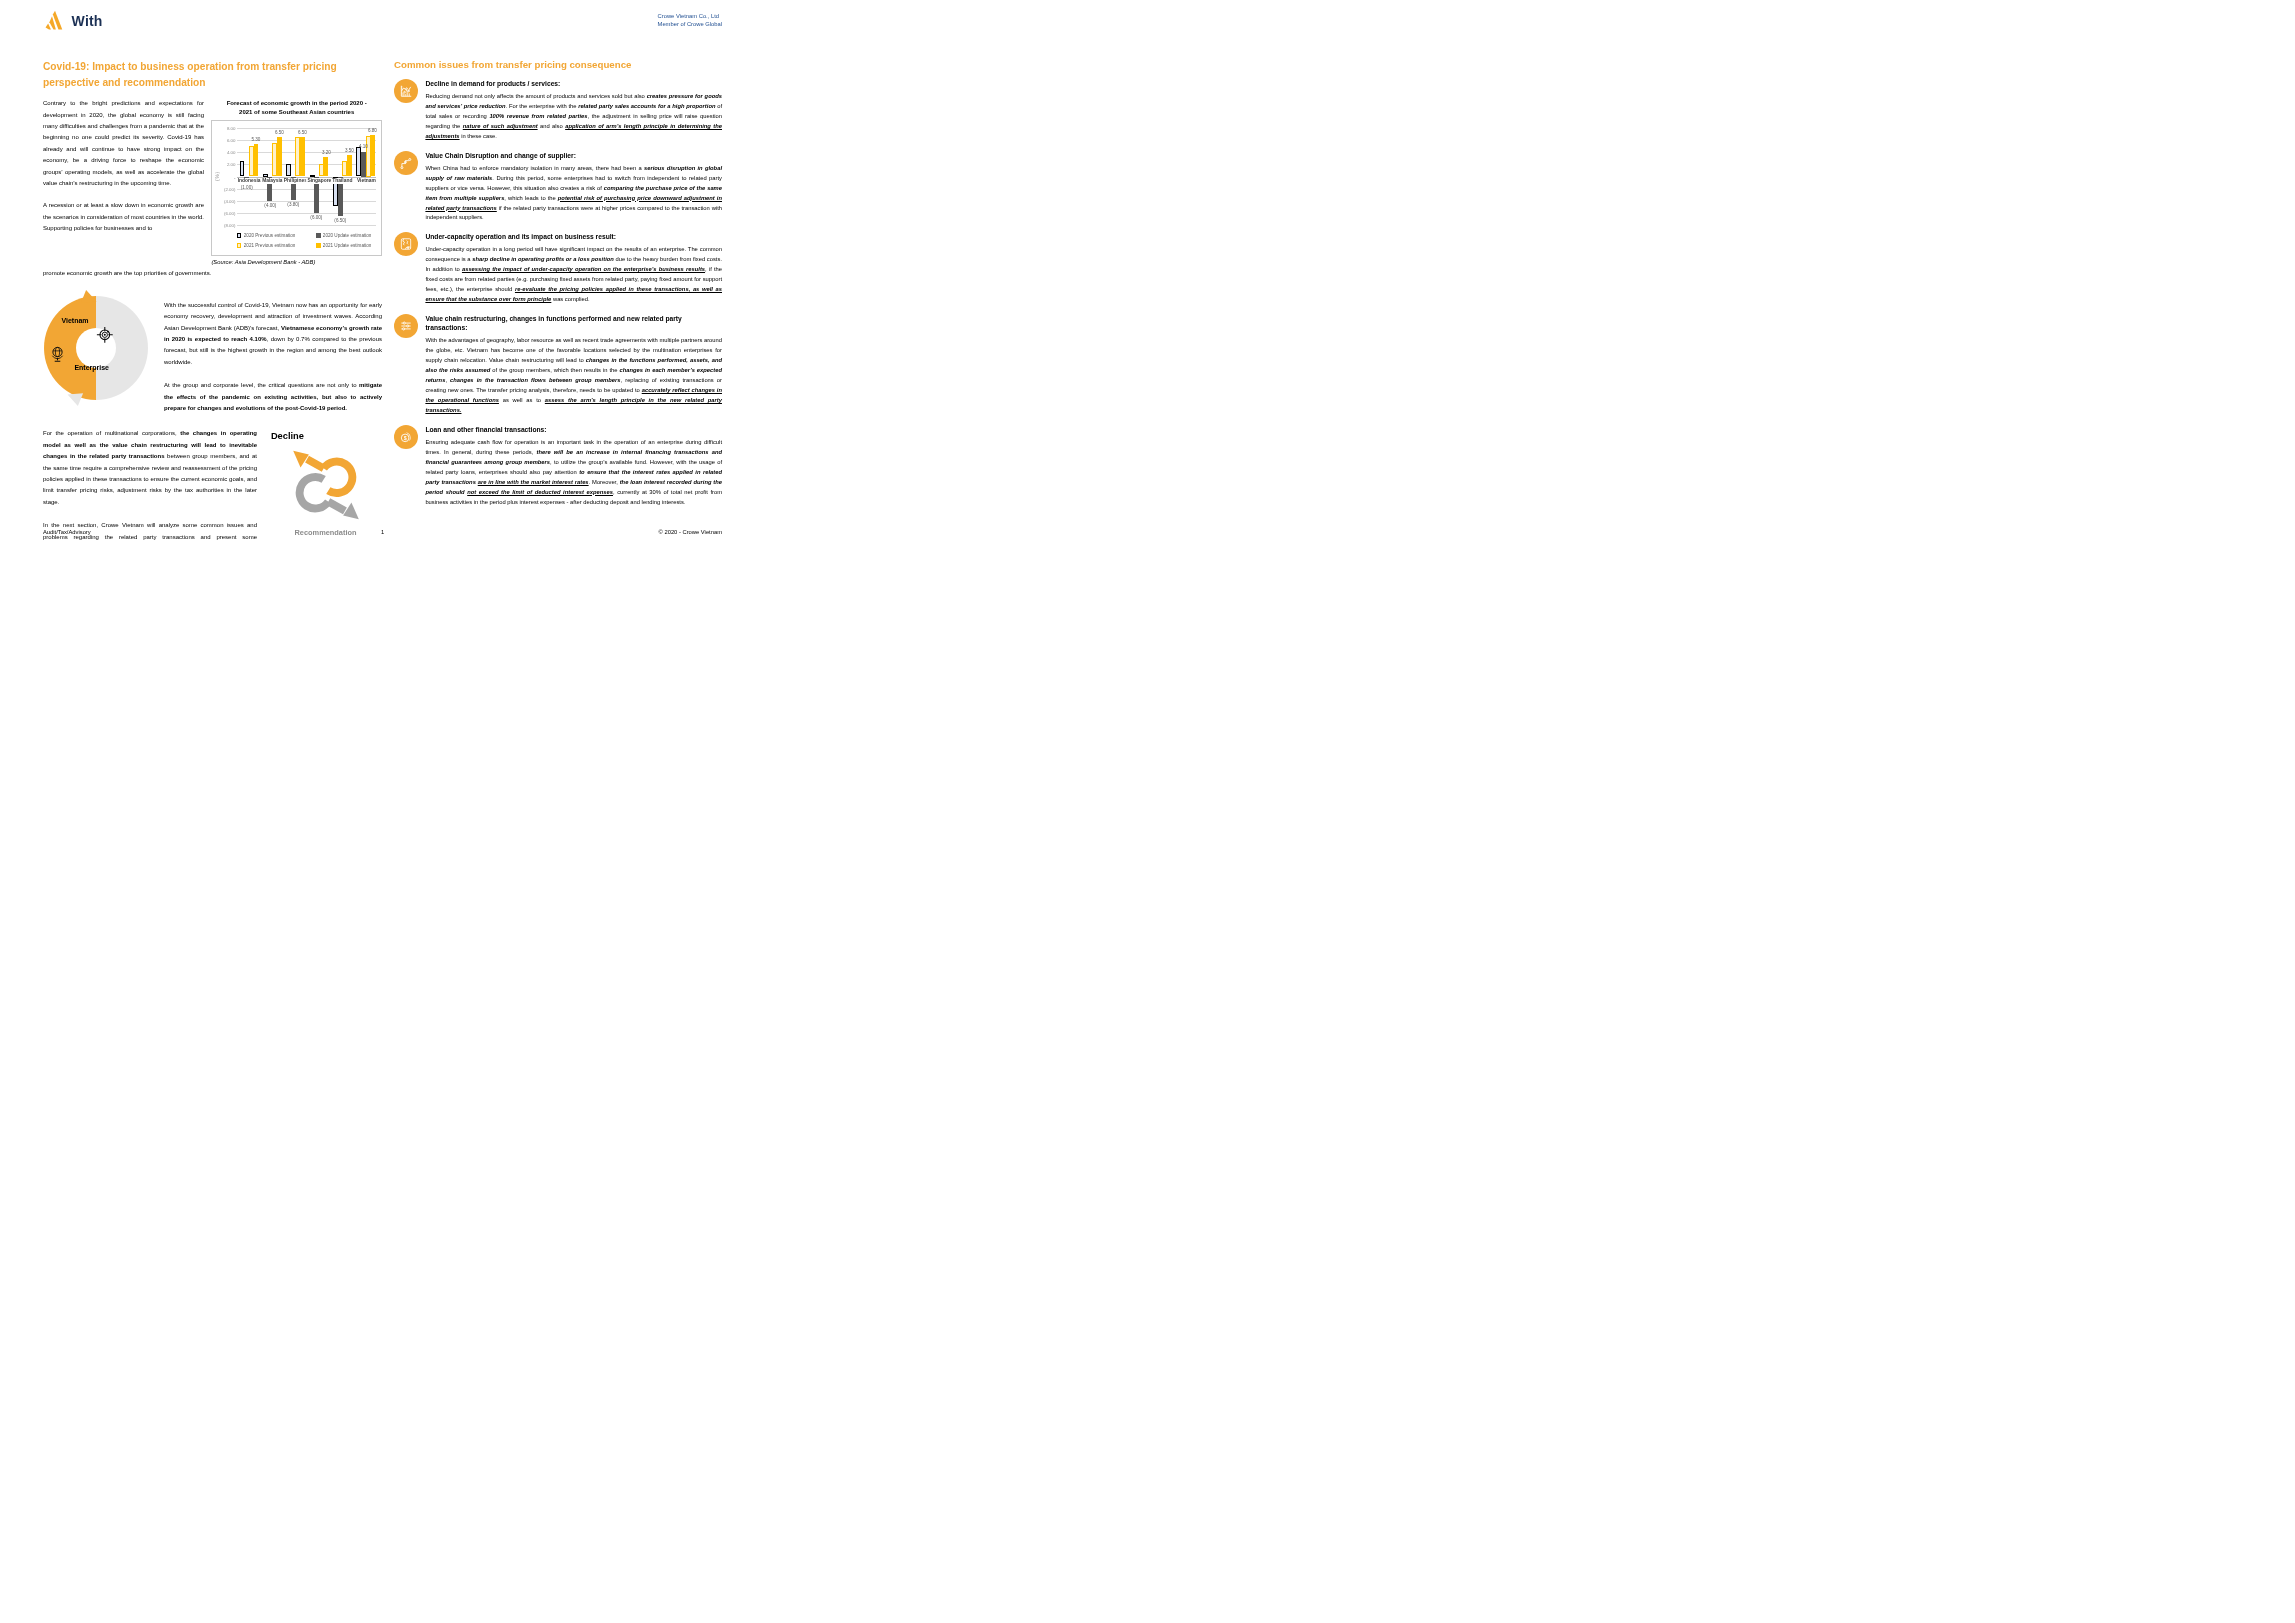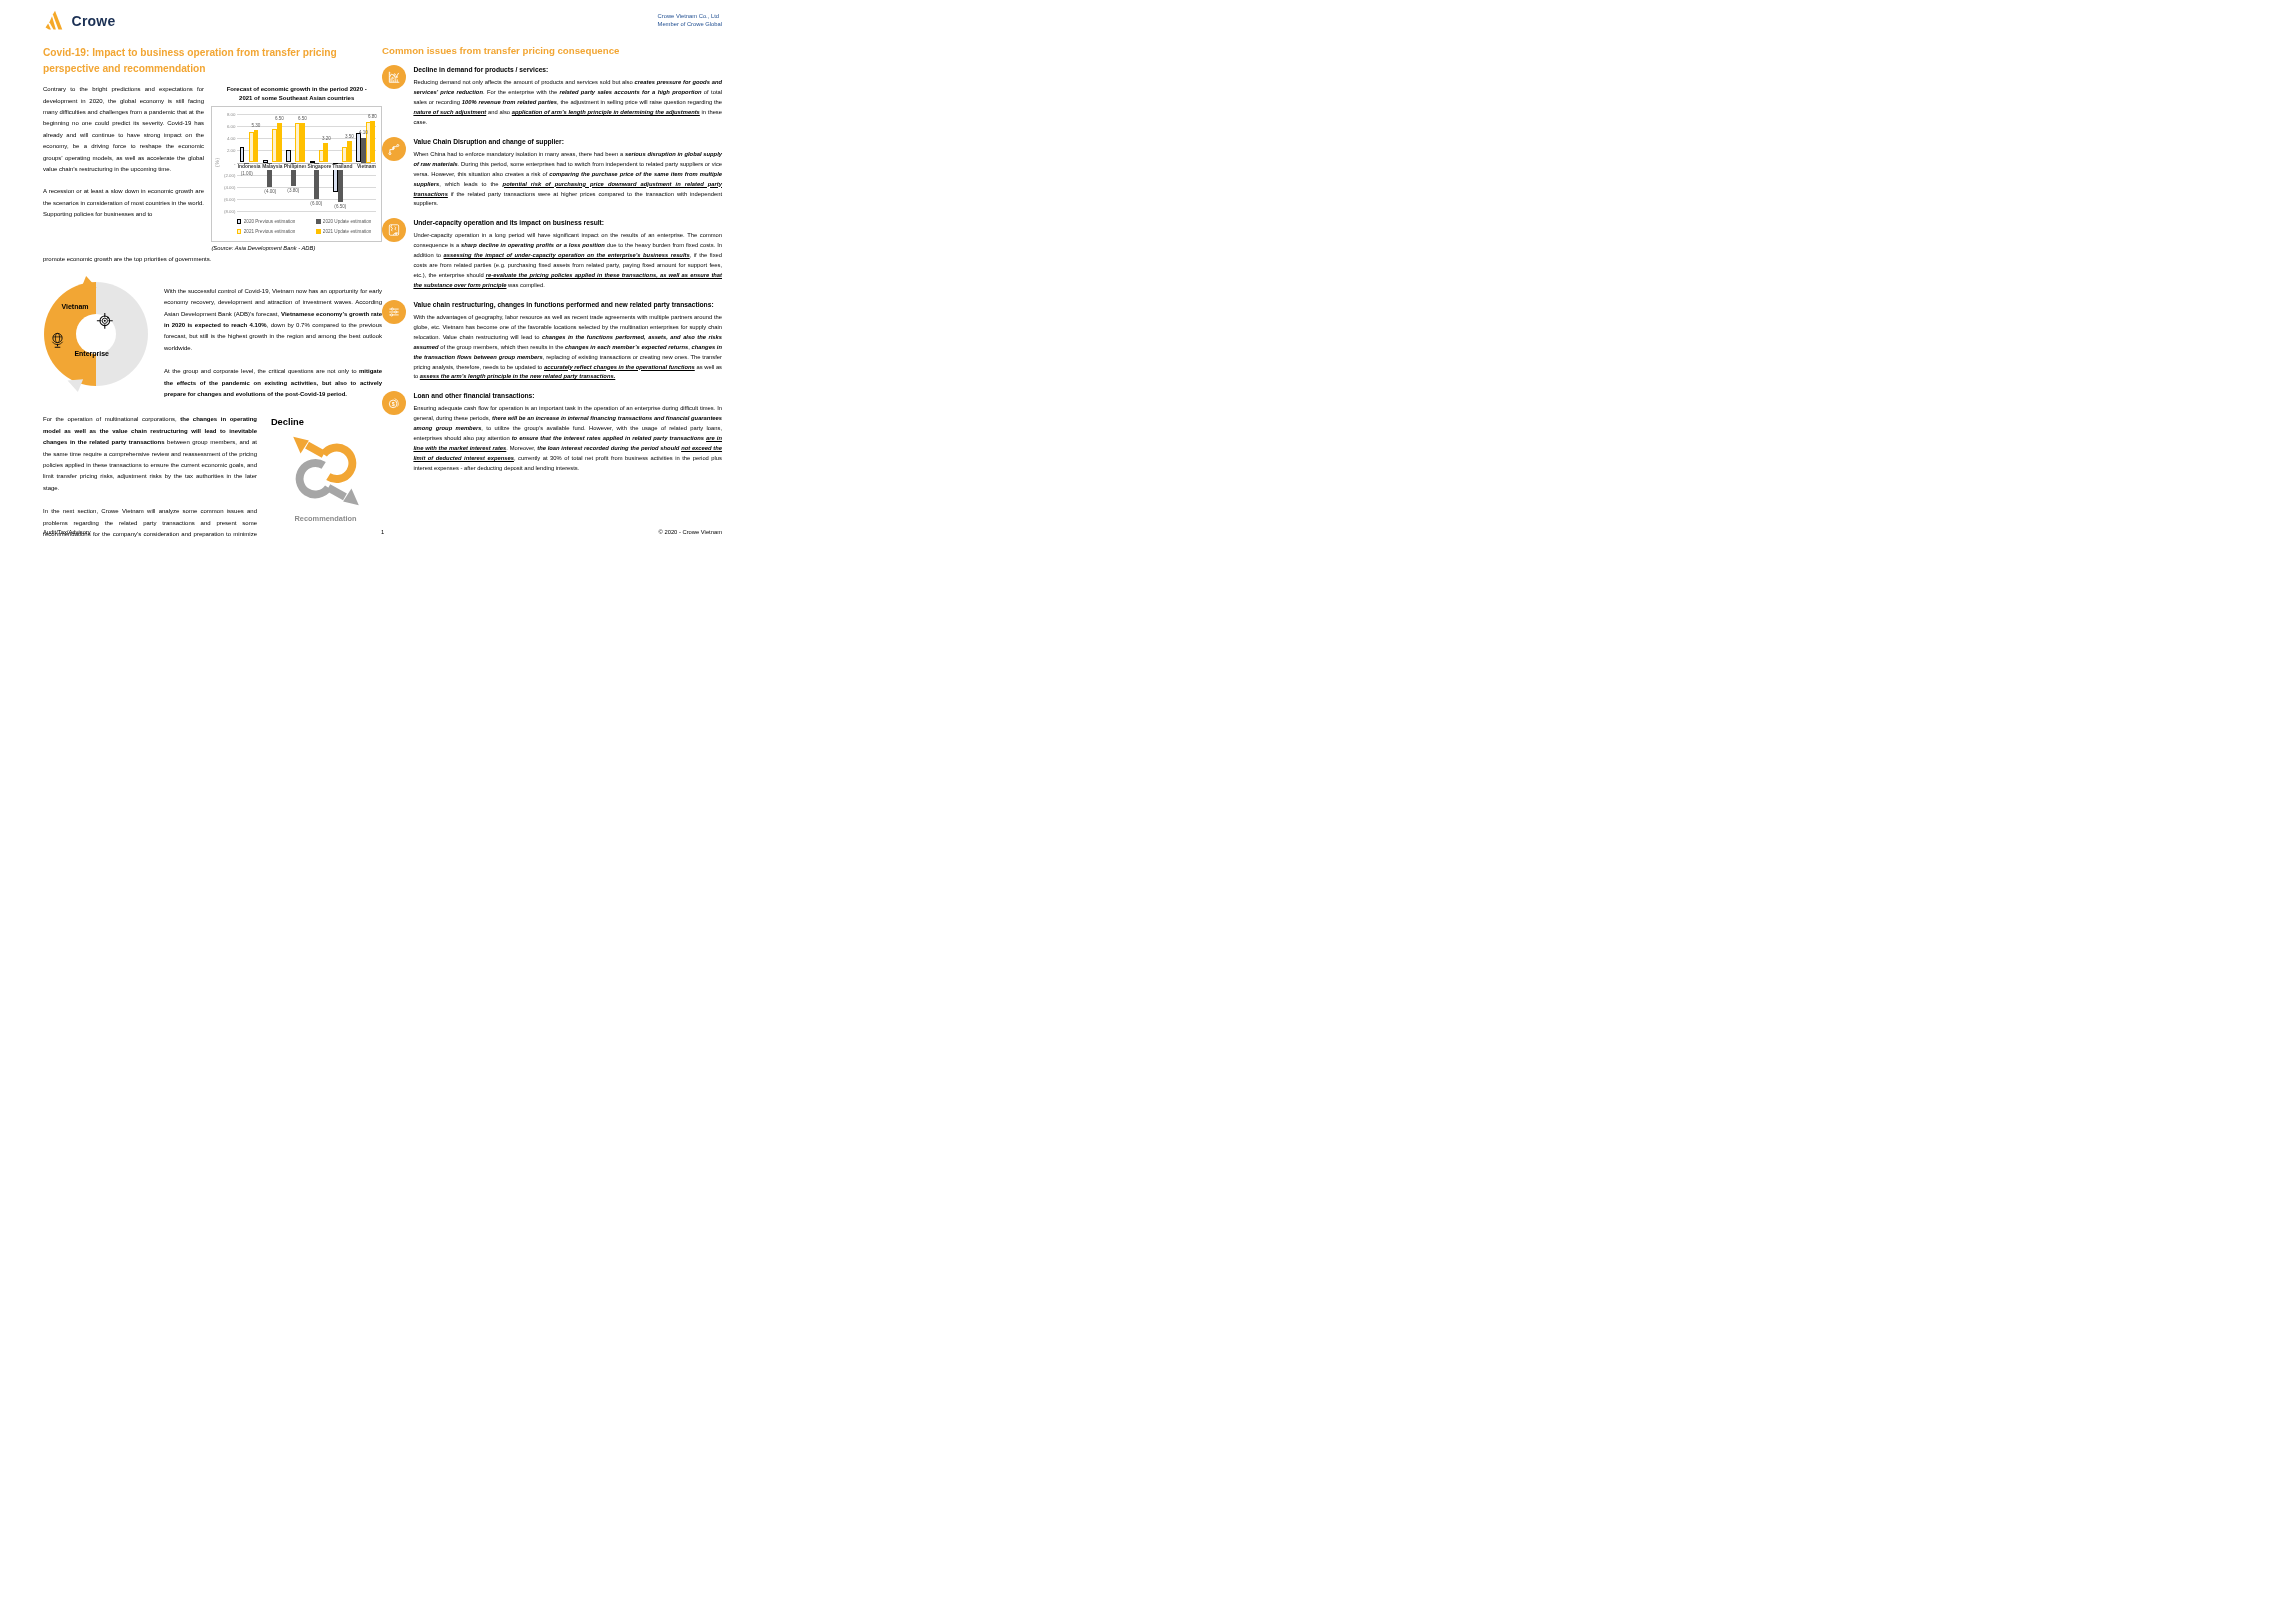--- a/index.html
+++ b/index.html
@@ -7,21 +7,21 @@
   body { font-family:"Liberation Sans","DejaVu Sans",sans-serif; color:#000; }
   .page { position:relative; width:765px; height:541px; background:#fff; overflow:hidden; padding:10.2px 43px 0 43px; }
 
   
   header { display:flex; justify-content:space-between; align-items:flex-start; height:30px; }
   .logo { display:flex; align-items:center; gap:4.6px; }
   .logo-word { font-size:14px; font-weight:bold; color:#1B3054; letter-spacing:0.2px; }
   .org { text-align:left; color:#1F4E91; font-size:5.8px; line-height:1.45; padding-top:1.9px; }
 
   
-  .cols { display:flex; margin-top:5px; }
+  .cols { display:flex; gap:12px; margin-top:19px; }
   .col-left { width:339px; flex:0 0 339px; }
   .col-right { flex:1; }
 
   h1.doc-title { color:#F2A634; font-size:10.2px; line-height:1.55; font-weight:bold; margin-bottom:7.4px; }
   h2.doc-title { color:#F2A634; font-size:9.7px; line-height:1.3; font-weight:bold; margin-bottom:7.4px; }
 
   .body-text { font-size:6px; line-height:1.9; text-align:justify; }
   .row1 { display:flex; gap:7.4px; }
   .intro { width:161px; flex:0 0 161px; }
   .intro p + p { margin-top:11px; }
@@ -99,21 +99,21 @@
 
   <header>
     <div class="logo">
       <span>
         <svg width="24" height="20.4" viewBox="0 0 56 44">
           <path d="M28 0 L45 44 L36 44 L23 9 Z" fill="#F5A828"></path>
           <path d="M21 13 L30 44 L24.5 44 L15 27 Z" fill="#F5A828"></path>
           <path d="M12 30 L18.5 44 L14 44 L6 39 Z" fill="#F5A828"></path>
         </svg>
       </span>
-      <span class="logo-word">Crowe</span>
+      <span class="logo-word">With</span>
     </div>
     <div class="org">
       <div>Crowe Vietnam Co., Ltd</div>
       <div>Member of Crowe Global</div>
     </div>
   </header>
 
   <div class="cols">
 
     <section class="col-left">

